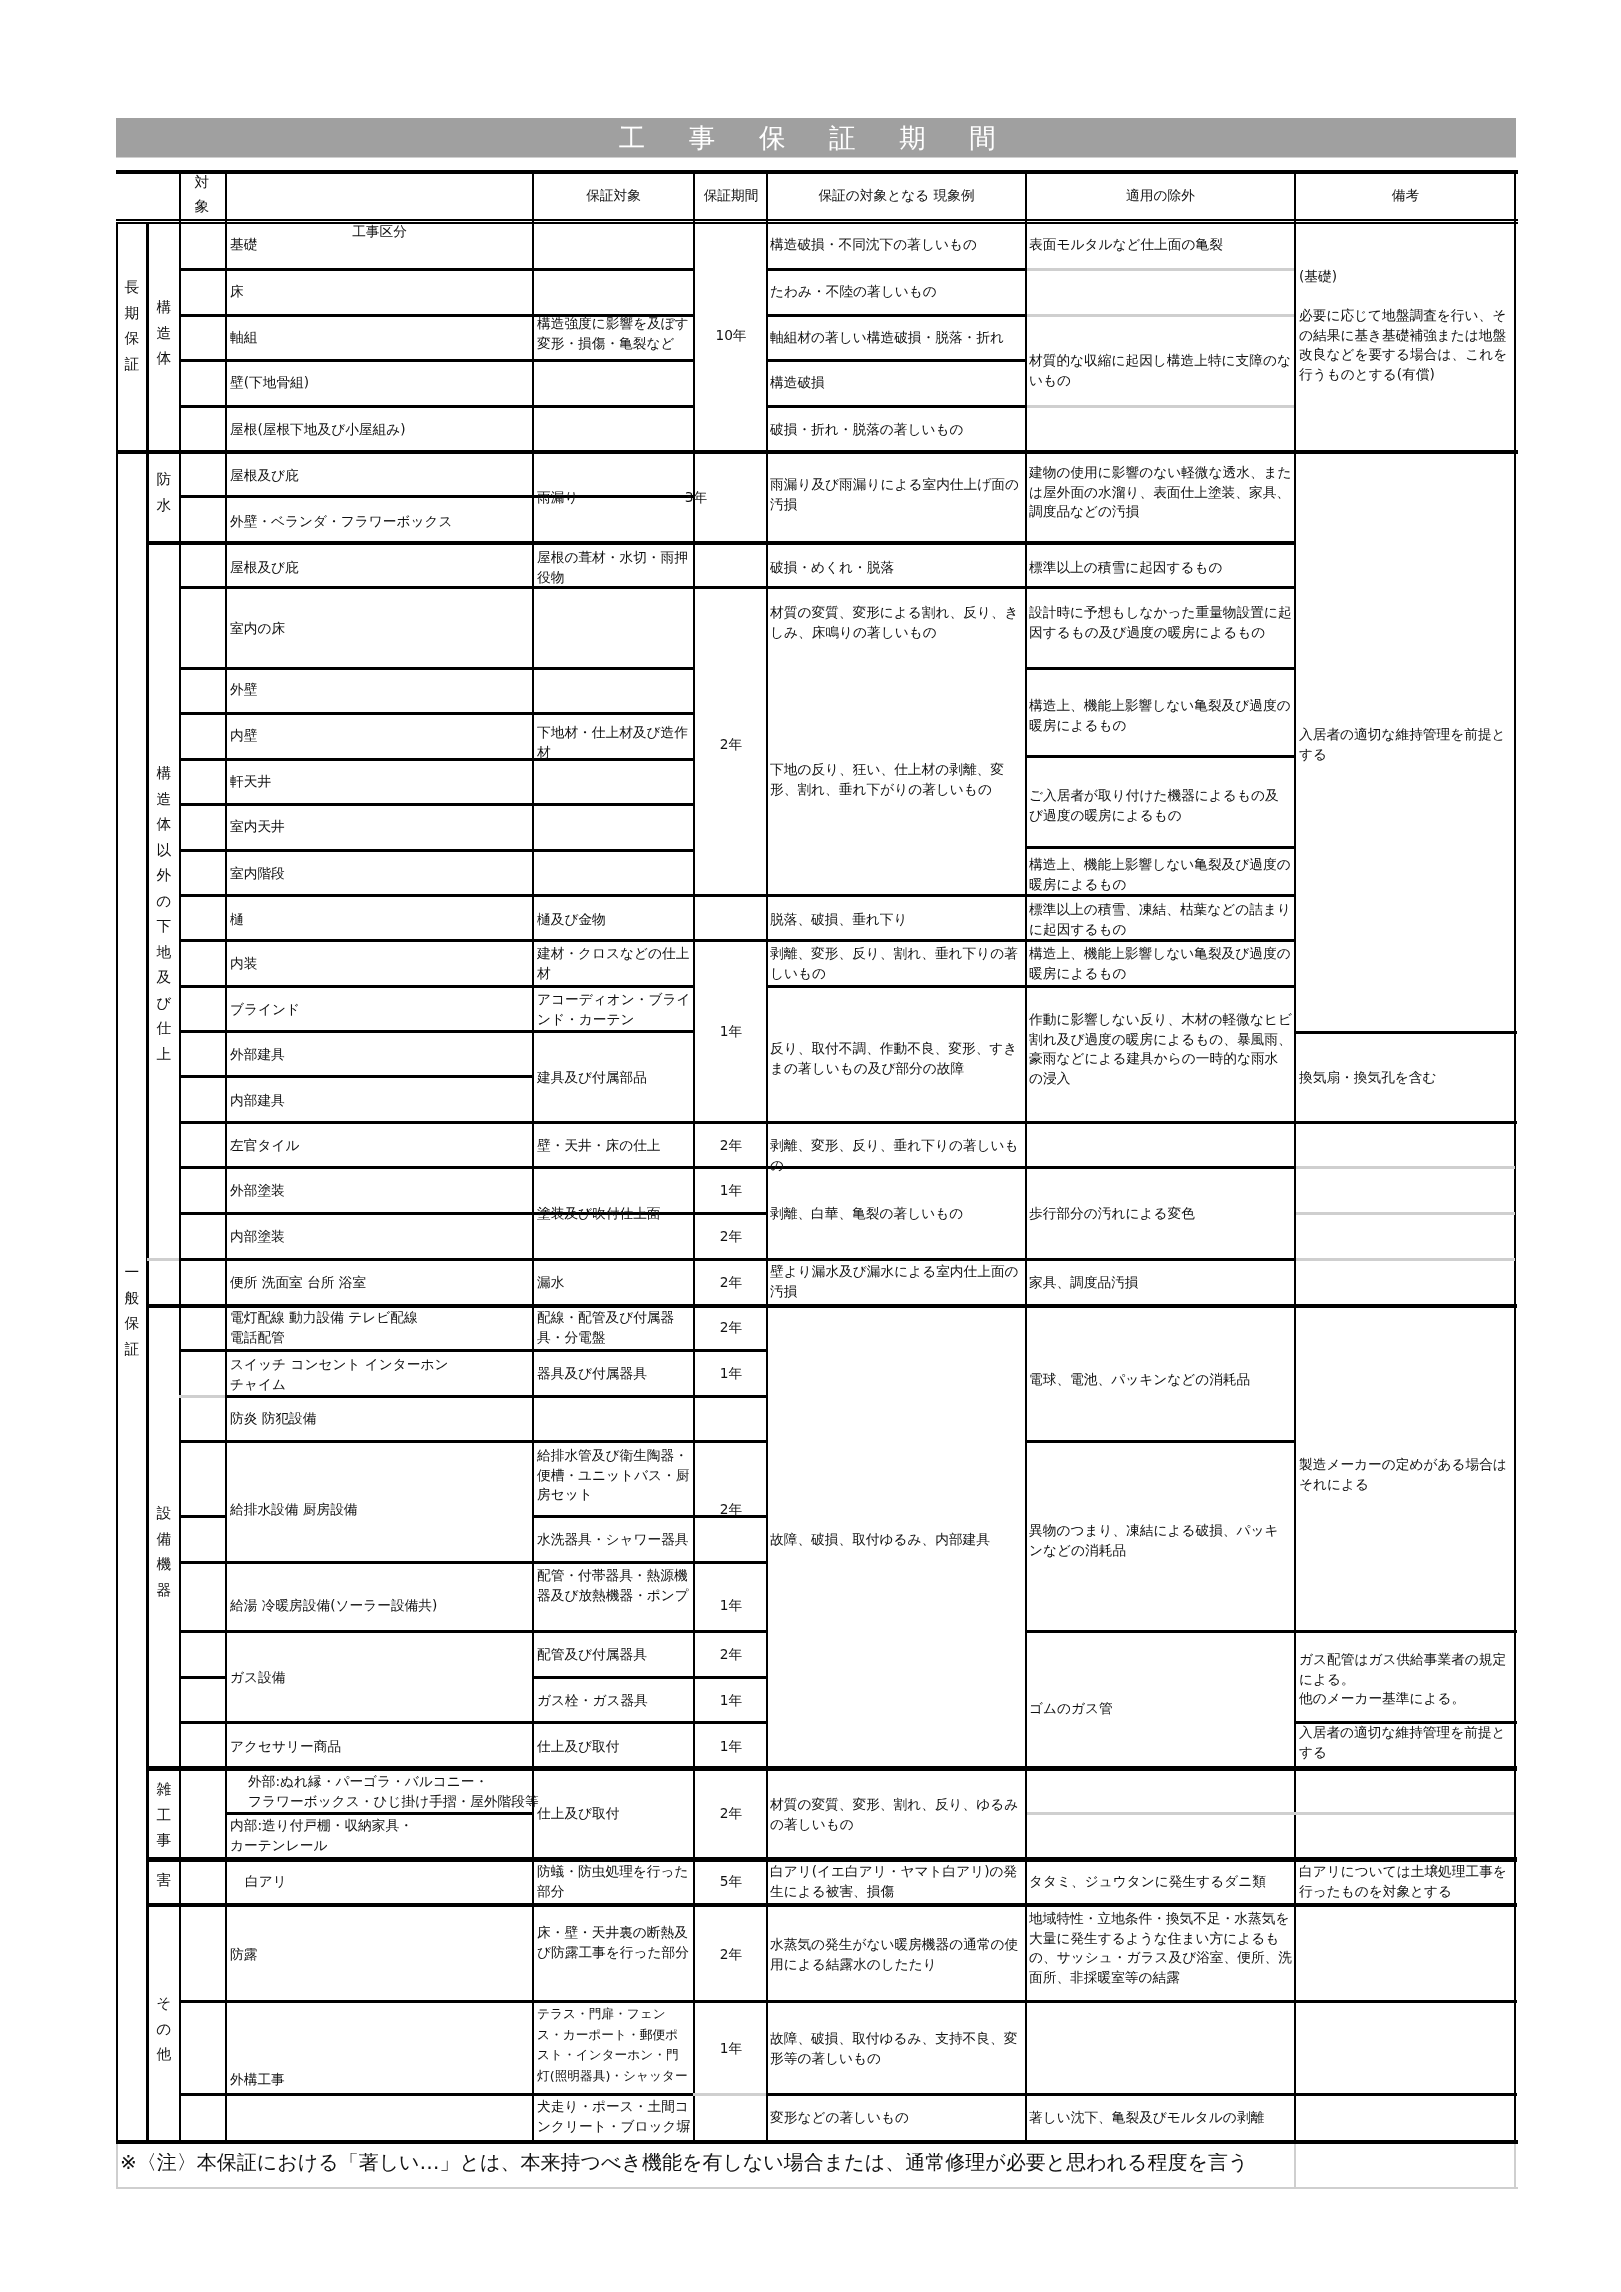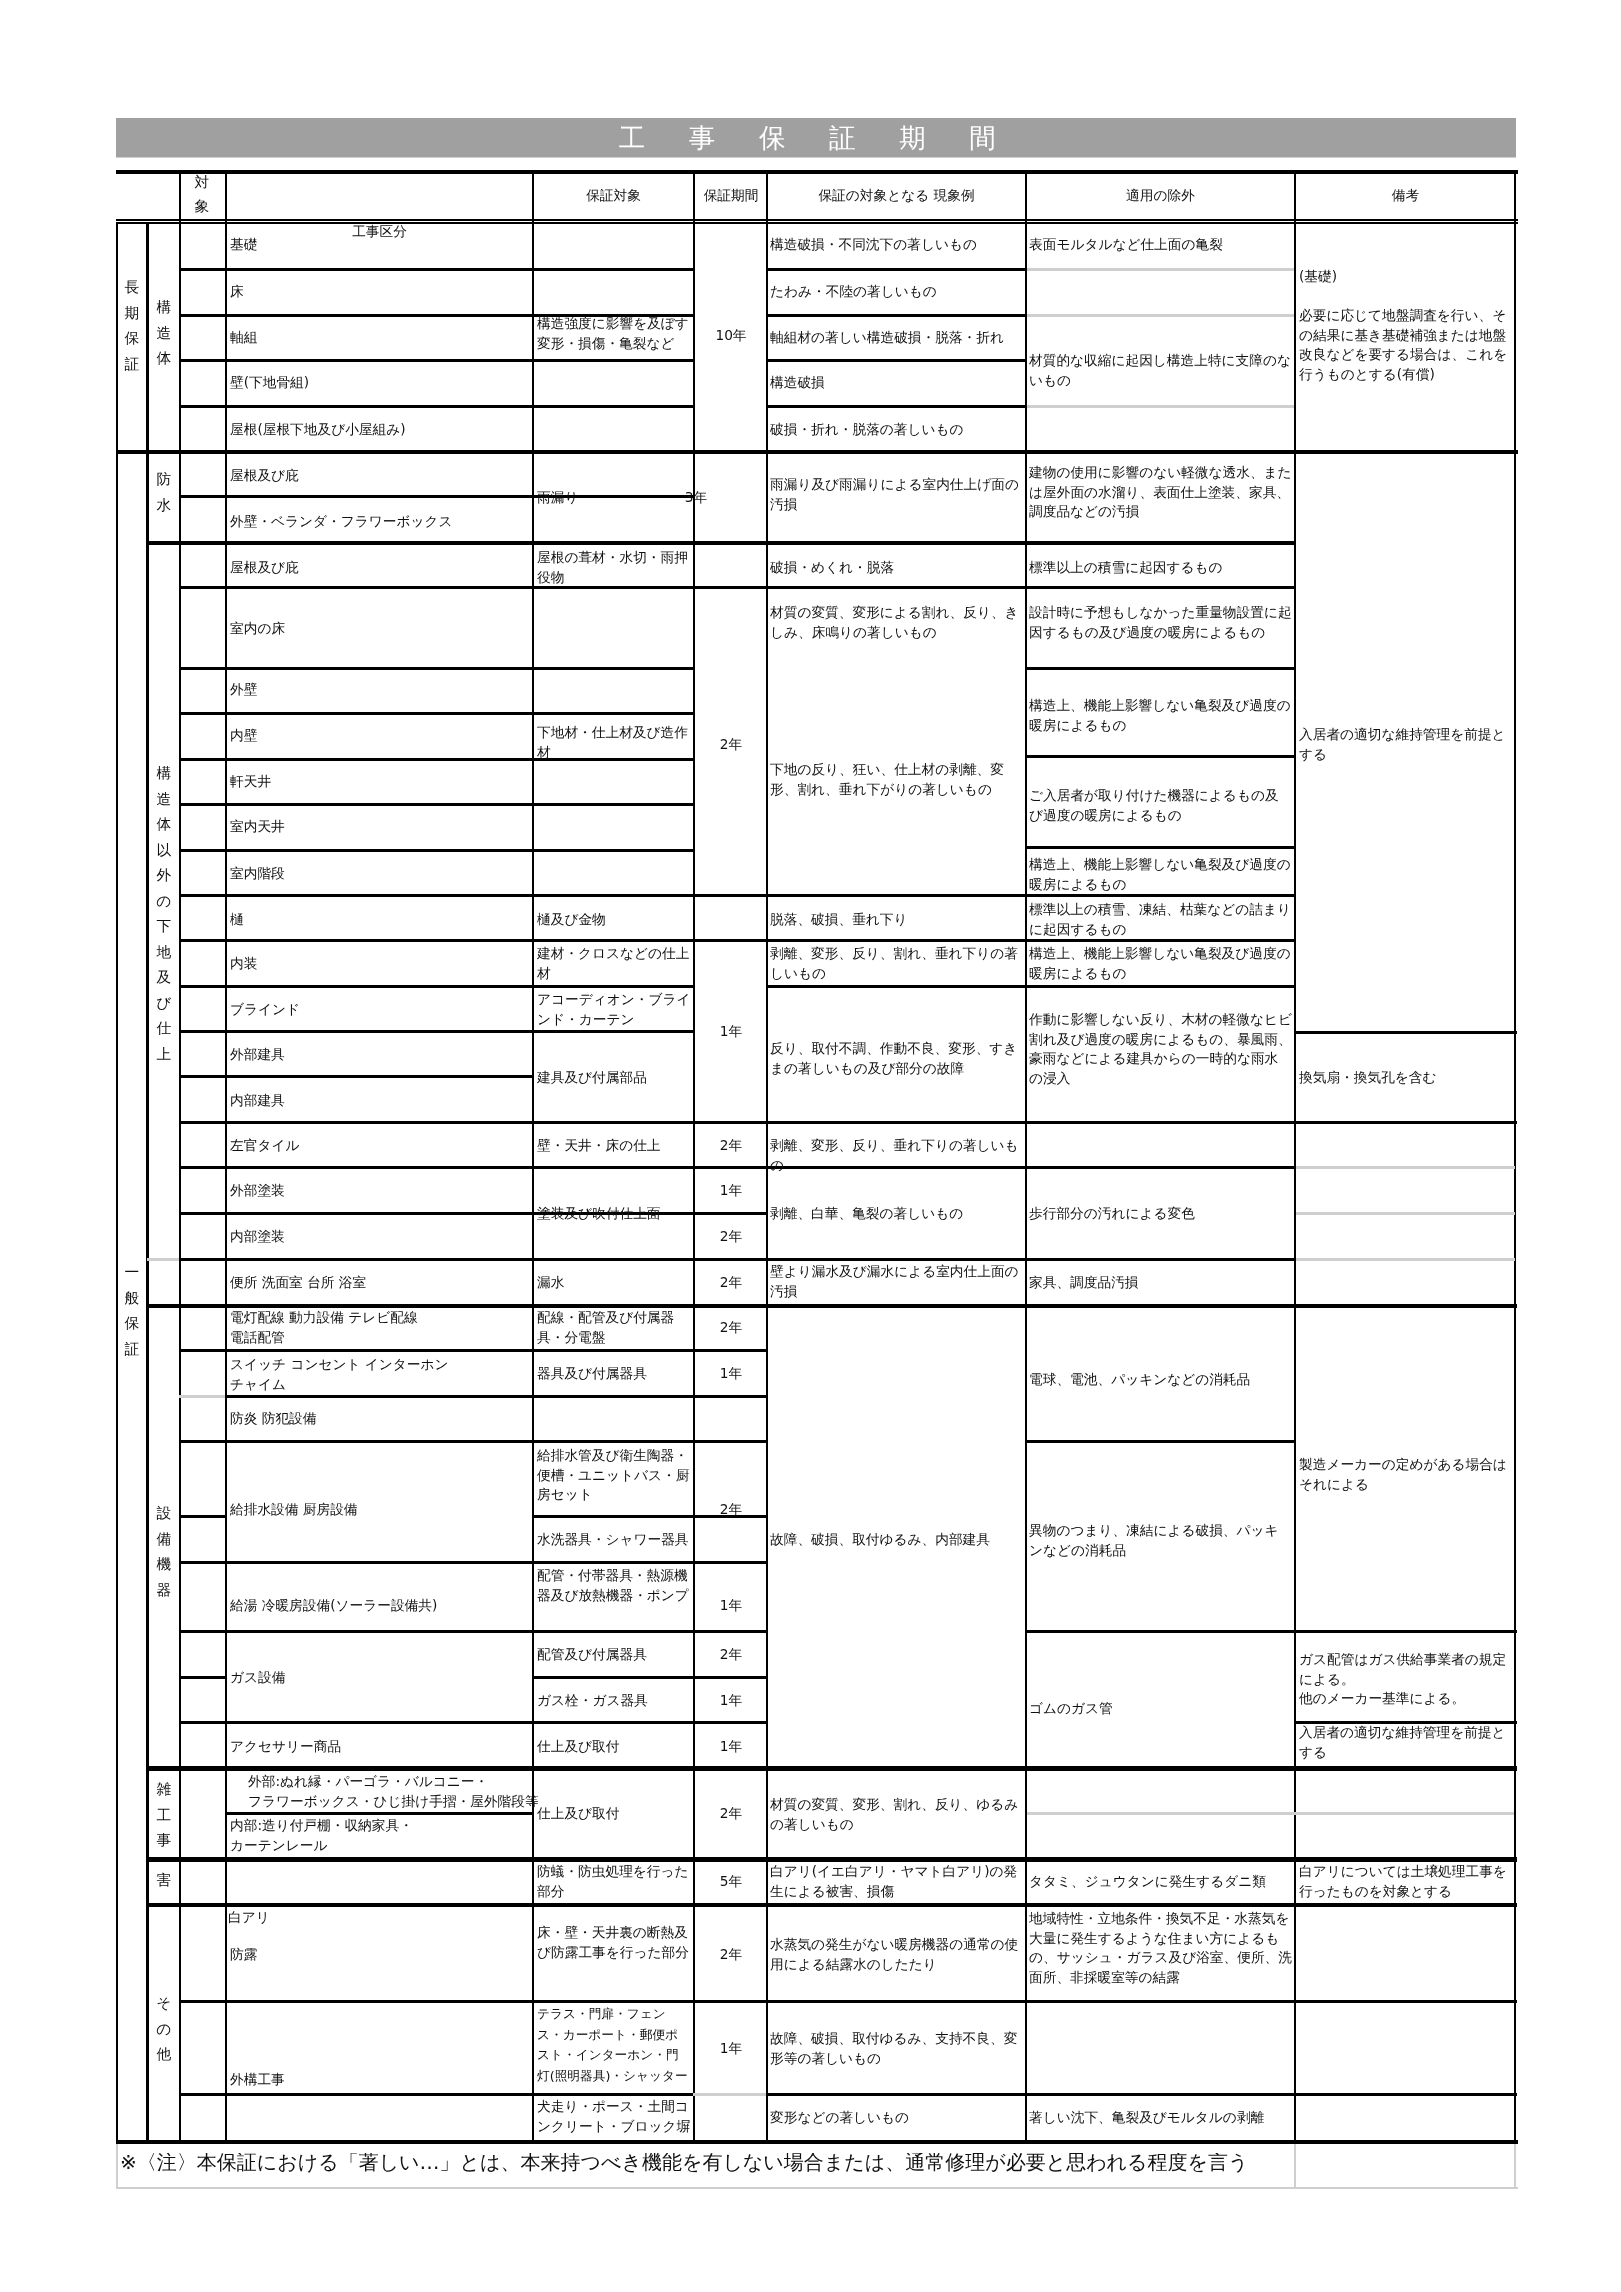--- a/index.html
+++ b/index.html
@@ -253,21 +253,21 @@
 <div class="t" style="left:1299px;top:1723px;width:214px;">入居者の適切な維持管理を前提とする</div>
 
 <div class="t" style="left:230px;top:1772px;width:300px;margin-left:18px;">外部:ぬれ縁・パーゴラ・バルコニー・
 フラワーボックス・ひじ掛け手摺・屋外階段等</div>
 <div class="t" style="left:230px;top:1816px;width:300px;">内部:造り付戸棚・収納家具・
 カーテンレール</div>
 <div class="t" style="left:537px;top:1804px;width:154px;">仕上及び取付</div>
 <div class="t c" style="left:695px;top:1804px;width:72px;">2年</div>
 <div class="t" style="left:770px;top:1795px;width:253px;">材質の変質、変形、割れ、反り、ゆるみの著しいもの</div>
 
-<div class="t" style="left:228px;top:1872px;width:294px;margin-top:36px;">白アリ</div>
+<div class="t" style="left:245px;top:1872px;width:294px;">白アリ</div>
 <div class="t" style="left:537px;top:1862px;width:154px;">防蟻・防虫処理を行った部分</div>
 <div class="t c" style="left:695px;top:1872px;width:72px;">5年</div>
 <div class="t" style="left:770px;top:1862px;width:253px;">白アリ(イエ白アリ・ヤマト白アリ)の発生による被害、損傷</div>
 <div class="t" style="left:1029px;top:1872px;width:263px;">タタミ、ジュウタンに発生するダニ類</div>
 <div class="t" style="left:1299px;top:1862px;width:214px;">白アリについては土壌処理工事を行ったものを対象とする</div>
 
 <div class="t" style="left:230px;top:1945px;width:294px;">防露</div>
 <div class="t" style="left:537px;top:1923px;width:154px;">床・壁・天井裏の断熱及び防露工事を行った部分</div>
 <div class="t c" style="left:695px;top:1945px;width:72px;">2年</div>
 <div class="t" style="left:770px;top:1935px;width:253px;">水蒸気の発生がない暖房機器の通常の使用による結露水のしたたり</div>

